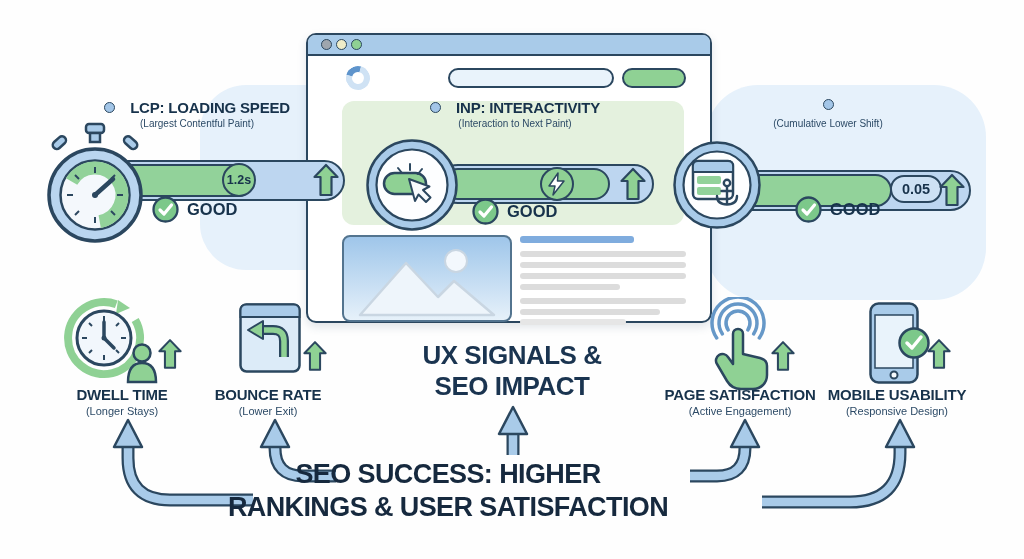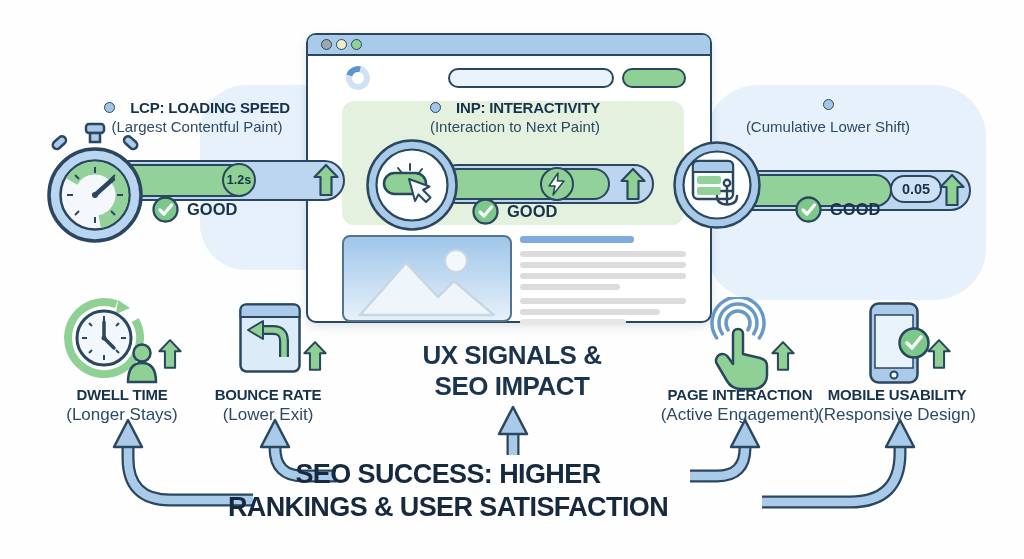--- a/index.html
+++ b/index.html
@@ -32,27 +32,27 @@
         border-radius:17px;box-sizing:border-box;}
   .badge-circle{position:absolute;width:34px;height:34px;border-radius:50%;background:#8fd194;
         border:2.5px solid #2b475f;box-sizing:border-box;display:flex;align-items:center;justify-content:center;
         font-weight:bold;font-size:12.5px;color:#17324b;}
   .badge-pill{position:absolute;width:52px;height:28px;border-radius:14px;background:#cde1f4;
         border:2.5px solid #2b475f;box-sizing:border-box;display:flex;align-items:center;justify-content:center;
         font-weight:bold;font-size:14.5px;color:#17324b;}
   .metric-title{position:absolute;width:240px;display:flex;align-items:center;justify-content:center;gap:15px;
         font-weight:bold;font-size:15px;color:#17324b;letter-spacing:-0.2px;z-index:3;}
   .dot{width:11px;height:11px;border-radius:50%;background:#a3c6e8;border:1.5px solid #2b475f;box-sizing:border-box;flex:0 0 auto;}
-  .metric-sub{position:absolute;width:240px;text-align:center;font-size:15px;color:#2c4a66;z-index:3;}
+  .metric-sub{position:absolute;width:240px;text-align:center;font-size:10px;color:#2c4a66;z-index:3;}
   .good{position:absolute;display:flex;align-items:center;gap:8px;font-weight:bold;font-size:16.5px;
         color:#17324b;z-index:3;}
   .icon-layer{position:absolute;z-index:4;}
   .sig-label{position:absolute;text-align:center;color:#17324b;z-index:3;}
   .sig-label .l1{font-weight:bold;font-size:15px;letter-spacing:-0.2px;}
-  .sig-label .l2{font-size:17px;color:#2c4a66;margin-top:2px;}
+  .sig-label .l2{font-size:11px;color:#2c4a66;margin-top:2px;}
   .heading{position:absolute;text-align:center;font-weight:bold;color:#1a3450;z-index:3;}
   #center-heading{left:372px;top:340px;width:280px;font-size:26px;line-height:31px;letter-spacing:-0.5px;}
   #footer-heading{left:198px;top:458px;width:500px;font-size:27px;line-height:33px;letter-spacing:-0.6px;color:#16293e;}
 </style>
 </head>
 <body>
 
 <div id="canvas">
 
   <div class="blob" style="left:200px;top:85px;width:150px;height:185px;border-radius:46px;"></div>
@@ -278,21 +278,21 @@
       <path d="M17.7 40.9 A26 26 0 1 1 60.3 40.9"></path>
     </g>
     <g transform="translate(6,14)">
       <path d="M33 18c-3 0-5 2-5 5v30l-5-7c-2-3-6-4-9-2s-4 6-2 9l10 17c3 5 8 8 14 8h12c8 0 14-6 14-14v-9c0-4-3-7-7-8l-17-4V23c0-3-2-5-5-5z" fill="#8fd194" stroke="#2b475f" stroke-width="2.5" stroke-linejoin="round"></path>
     </g>
   </svg>
   <svg class="icon-layer" style="left:771px;top:340px;" width="24" height="32" viewBox="0 0 26 34">
     <path d="M13 2 L24.5 14 H18.5 V32 H7.5 V14 H1.5 Z" fill="#8fd194" stroke="#2b475f" stroke-width="2.2" stroke-linejoin="round"></path>
   </svg>
   <div class="sig-label" style="left:652px;top:386px;width:176px;">
-    <div class="l1">PAGE INTERACTION</div>
+    <div class="l1">PAGE SATISFACTION</div>
     <div class="l2">(Active Engagement)</div>
   </div>
 
   <svg class="icon-layer" style="left:869px;top:302px;" width="50" height="82" viewBox="0 0 50 82">
     <rect x="1.5" y="1.5" width="47" height="79" rx="8" fill="#a9cbe9" stroke="#2b475f" stroke-width="2.5"></rect>
     <rect x="6" y="13" width="38" height="53" fill="#e9f3fb" stroke="#2b475f" stroke-width="1.5"></rect>
     <circle cx="25" cy="73" r="3.5" fill="#f6fafd" stroke="#2b475f" stroke-width="2"></circle>
   </svg>
   <svg class="icon-layer" style="left:897px;top:326px;" width="34" height="34" viewBox="0 0 34 34">
     <circle cx="17" cy="17" r="14.5" fill="#7cc88a" stroke="#2b475f" stroke-width="2.5"></circle>

